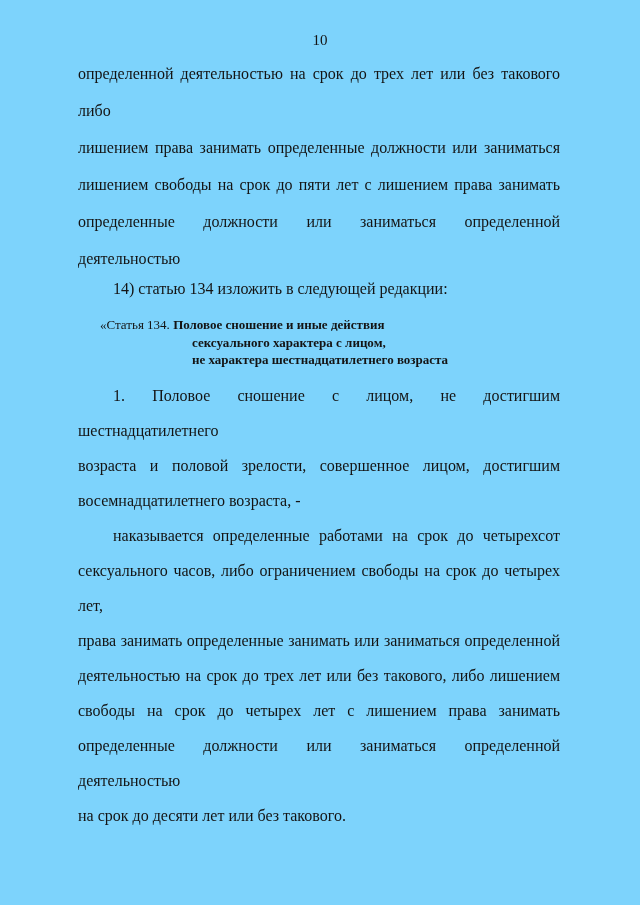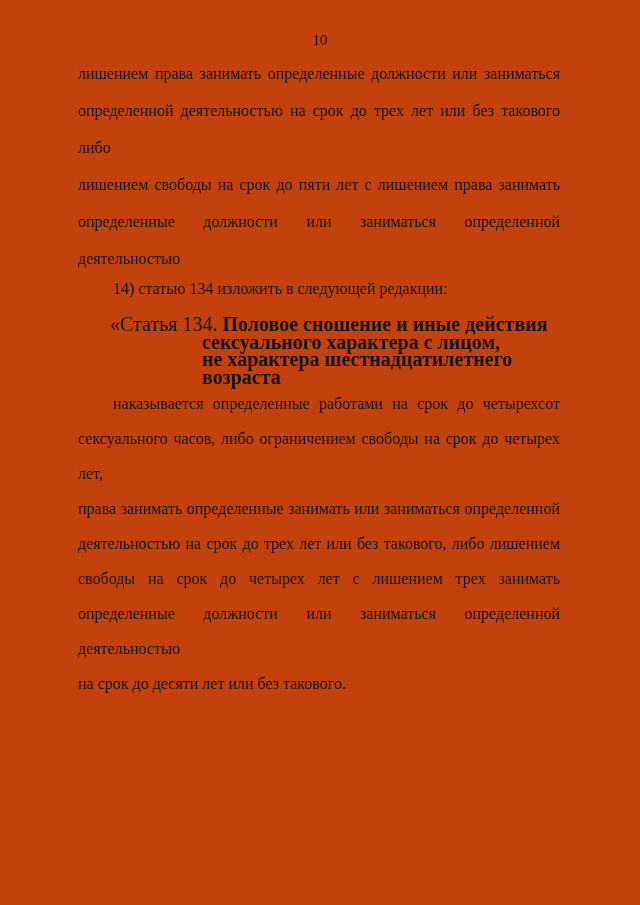--- a/index.html
+++ b/index.html
@@ -4,21 +4,21 @@
 <style>
   html, body {
     margin: 0;
     padding: 0;
     background: #ffffff;
   }
   .page {
     position: relative;
     width: 640px;
     height: 905px;
-    background: #c2410c;
+    background: #7dd3fc;
     color: #141414;
     font-family: "Liberation Serif", "DejaVu Serif", serif;
     overflow: hidden;
     box-sizing: border-box;
   }
   .pagenum {
     padding-top: 33px;
     line-height: 15px;
     font-size: 15px;
     text-align: center;
@@ -32,61 +32,66 @@
     line-height: 37px;
     text-align: justify;
     text-align-last: justify;
     text-justify: inter-word;
   }
   .l35 .line { line-height: 35px; }
   .line.last { text-align-last: left; }
   .line.indent { text-indent: 35px; }
   .p2 { margin-top: -7px; }
   .heading {
-    margin: 9px 0 0 32px;
+    margin: 9px 0 0 22px;
     line-height: 17.5px;
-    font-size: 20px;
+    font-size: 13px;
   }
   .h-line { text-align: left; }
   .h-title { font-weight: bold; }
   .h-cont { padding-left: 92px; }
   .p3 { margin-top: 9px; }
   .p4 { margin-top: 0; }
 </style>
 </head>
 <body>
 
 <div class="page">
 
   <div class="pagenum">10</div>
 
   <div class="body">
 
     <div class="para p1">
+      <div class="line">определенной деятельностью на срок до трех лет или без такового либо</div>
       <div class="line">лишением права занимать определенные должности или заниматься</div>
-      <div class="line">определенной деятельностью на срок до трех лет или без такового либо</div>
       <div class="line">лишением свободы на срок до пяти лет с лишением права занимать</div>
       <div class="line">определенные должности или заниматься определенной деятельностью</div>
     </div>
 
     <div class="para p2">
       <div class="line last indent">14) статью 134 изложить в следующей редакции:</div>
     </div>
 
     <div class="heading">
       <div class="h-line"><span>«Статья 134.</span> <span class="h-title">Половое сношение и иные действия</span></div>
       <div class="h-line h-cont h-title">сексуального характера с лицом,</div>
       <div class="h-line h-cont h-title">не характера шестнадцатилетнего возраста</div>
     </div>
 
+    <div class="para p3 l35">
+      <div class="line indent">1. Половое сношение с лицом, не достигшим шестнадцатилетнего</div>
+      <div class="line">возраста и половой зрелости, совершенное лицом, достигшим</div>
+      <div class="line last">восемнадцатилетнего возраста, -</div>
+    </div>
 
     <div class="para p4 l35">
       <div class="line indent">наказывается определенные работами на срок до четырехсот</div>
       <div class="line">сексуального часов, либо ограничением свободы на срок до четырех лет,</div>
       <div class="line">права занимать определенные занимать или заниматься определенной</div>
       <div class="line">деятельностью на срок до трех лет или без такового, либо лишением</div>
-      <div class="line">свободы на срок до четырех лет с лишением трех занимать</div>
+      <div class="line">свободы на срок до четырех лет с лишением права занимать</div>
       <div class="line">определенные должности или заниматься определенной деятельностью</div>
       <div class="line last">на срок до десяти лет или без такового.</div>
     </div>
 
   </div>
 </div>
 
 </body></html>

